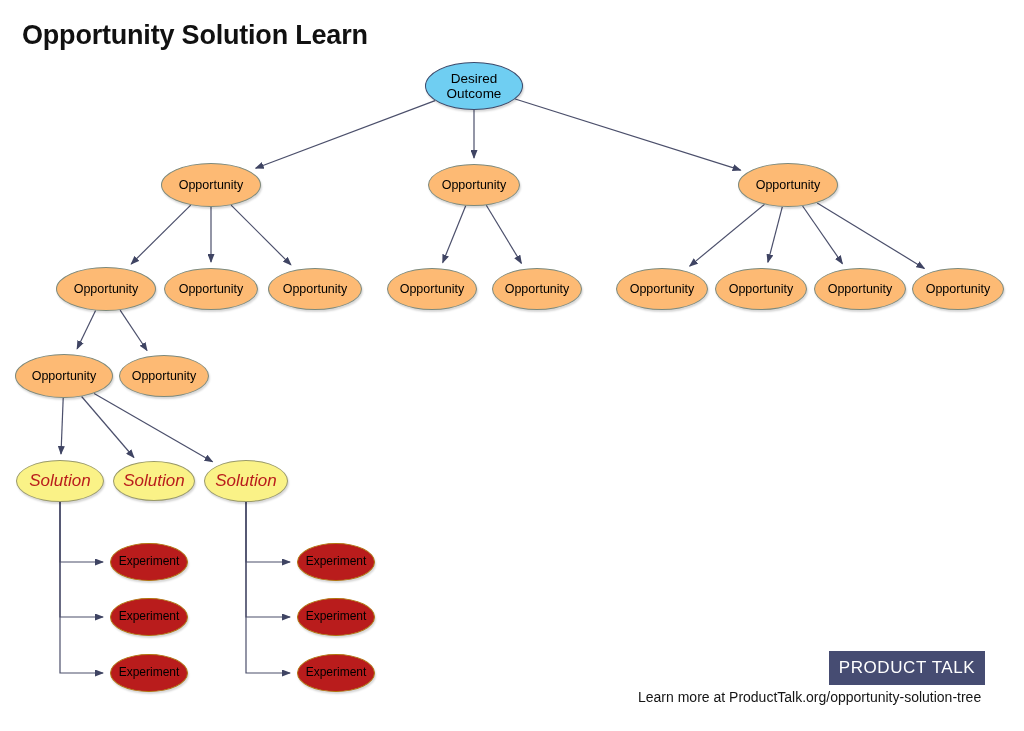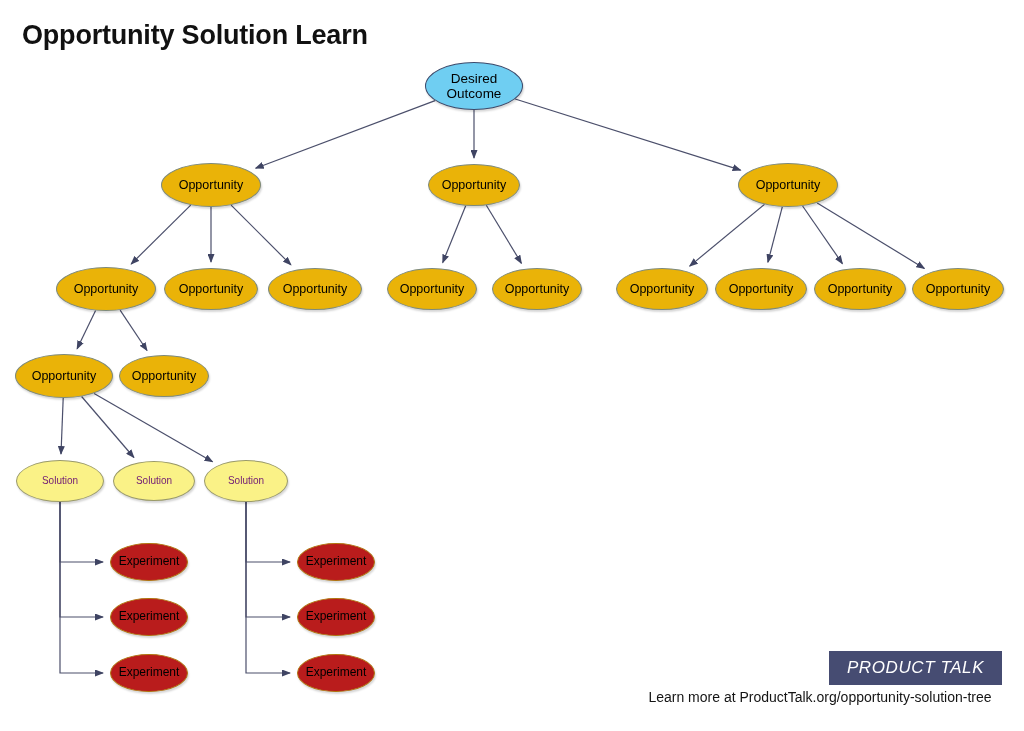--- a/index.html
+++ b/index.html
@@ -58,60 +58,59 @@
     box-shadow: 1px 2px 2px rgba(0,0,0,0.16);
   }
 
   .node-outcome {
     background: #6FCEF2;
     border: 1.3px solid #3d4a6b;
     font-size: 13.5px;
     color: #000;
   }
   .node-opportunity {
-    background: #eab308;
+    background: #fdba74;
     border: 1.3px solid #7d8a7d;
     font-size: 12.5px;
     color: #000;
   }
   .node-solution {
     background: #FAF287;
     border: 1.3px solid #9a9a6a;
-    font-size: 10px;
-    color: #701a75;
+    font-size: 17px;
+    color: #b91c1c;
+    font-style: italic;
   }
   .node-experiment {
     background: #b91c1c;
     border: 1.3px solid #b07510;
     font-size: 12px;
     color: #000;
   }
 
   #badge {
     position: absolute;
     left: 829px;
     top: 651px;
-    width: 173px;
+    width: 156px;
     height: 34px;
     background: #464C72;
     color: #ffffff;
     display: flex;
     align-items: center;
     justify-content: center;
     font-size: 17px;
     letter-spacing: 0.6px;
-    font-style: italic;
   }
 
   #footer-note {
     position: absolute;
     left: 638px;
     top: 689px;
     width: 364px;
-    text-align: center;
     font-size: 14px;
     color: #141414;
     white-space: nowrap;
   }
 </style>
 </head>
 <body>
 
 <div id="page-title">Opportunity Solution Learn</div>
 

